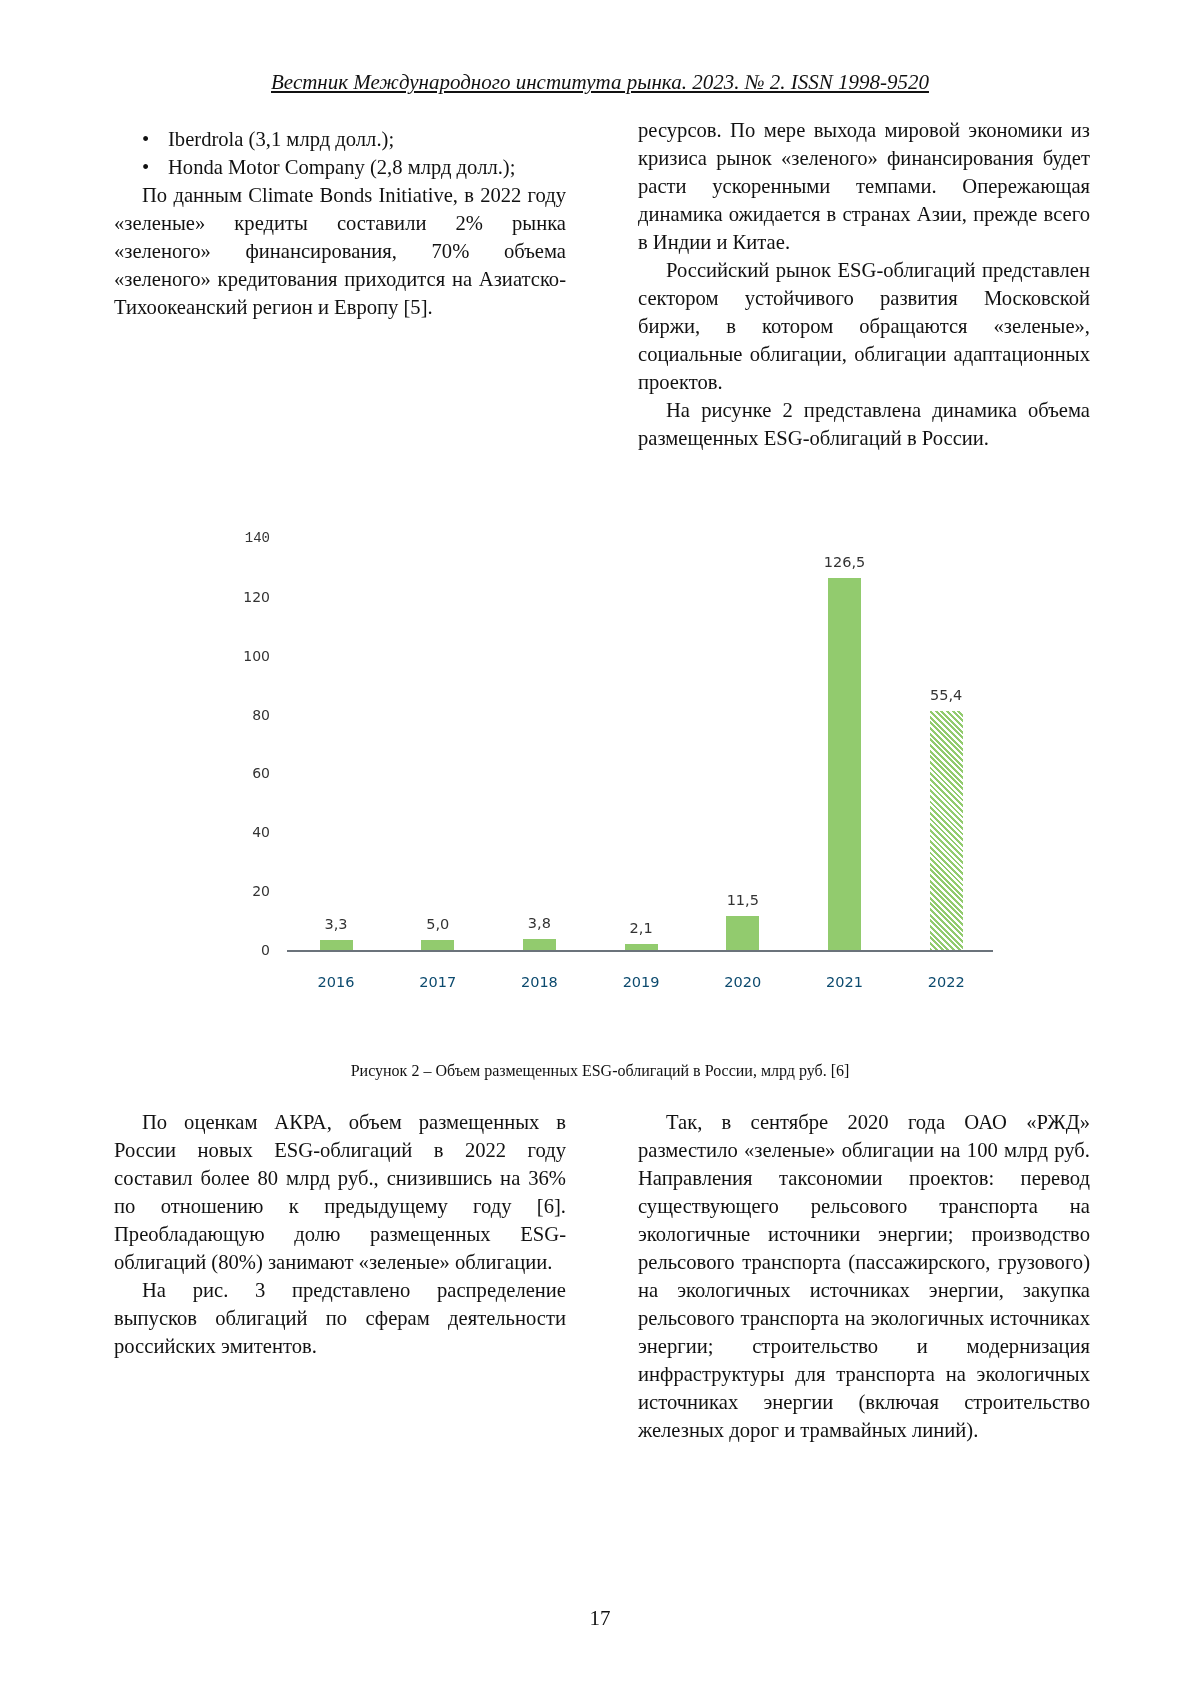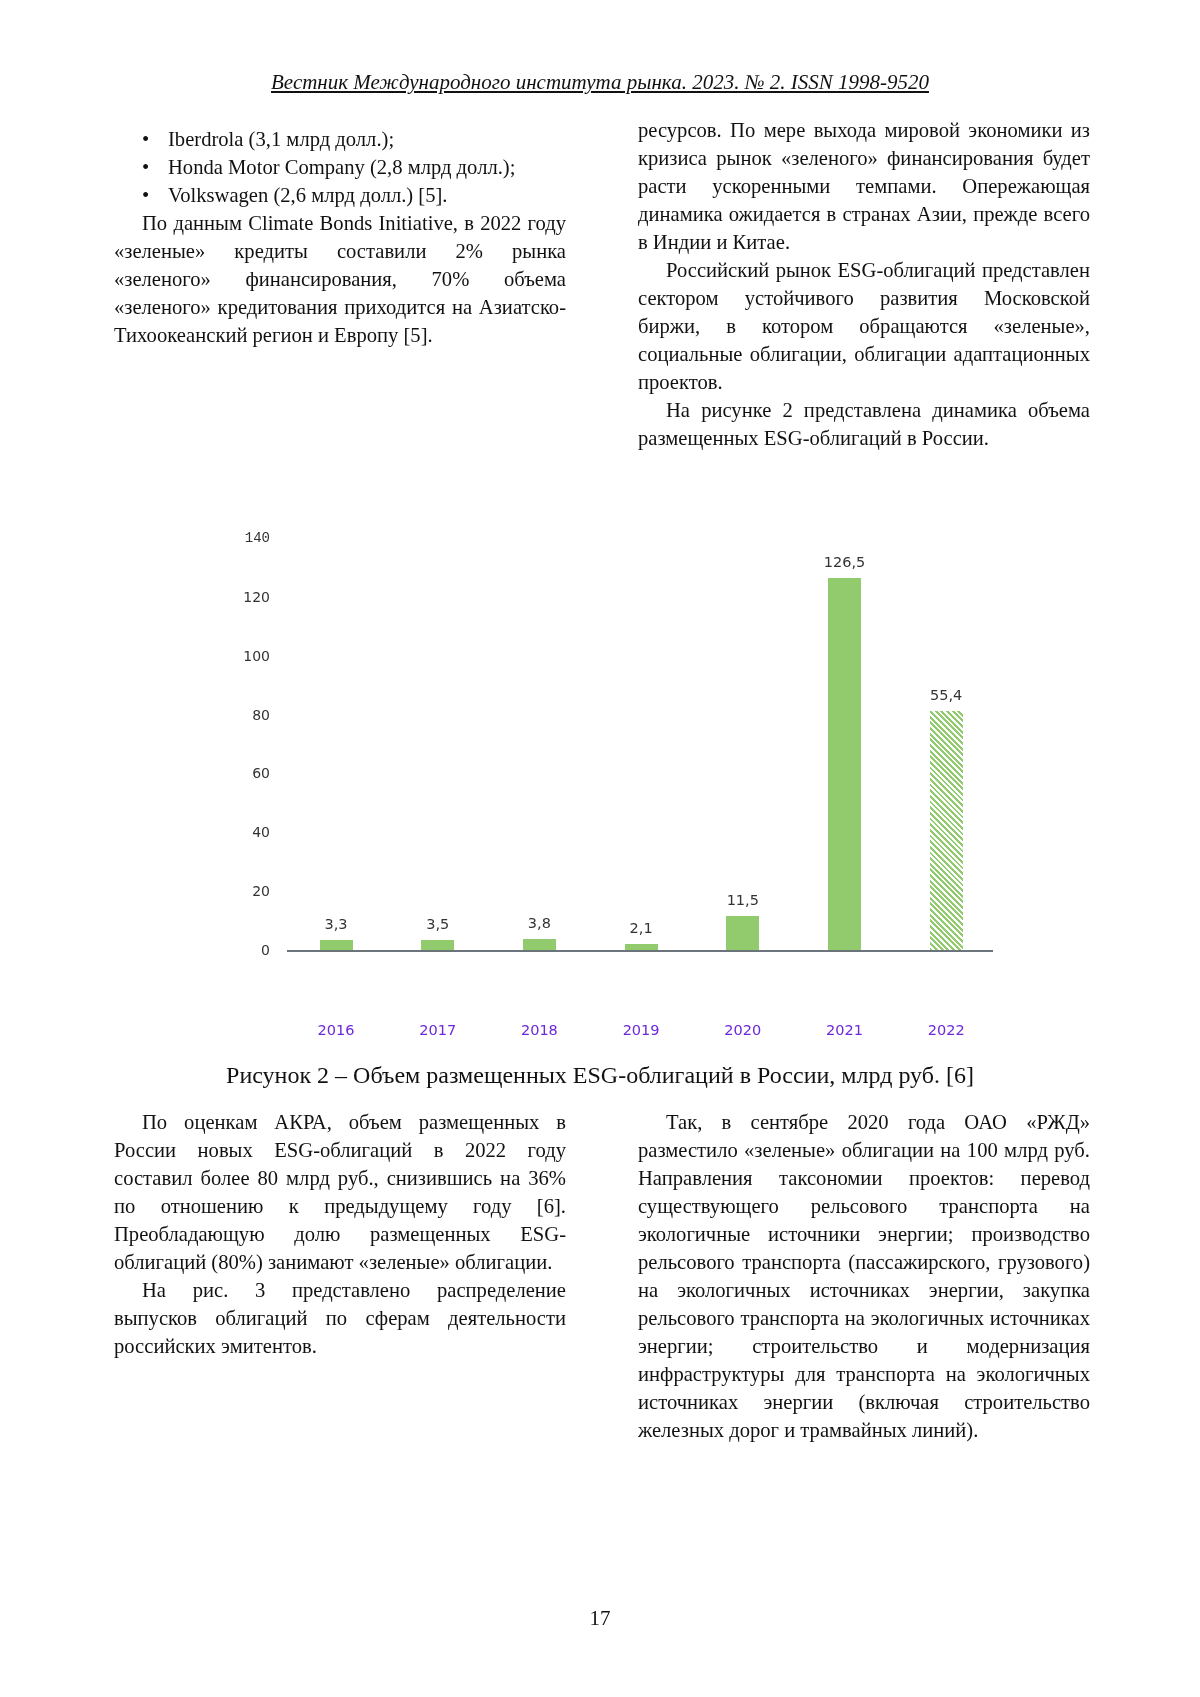--- a/index.html
+++ b/index.html
@@ -20,36 +20,35 @@
   .col-right-bot { left: 638px; top: 1108px; }
 
   .chart { position: absolute; left: 220px; top: 520px; width: 800px; height: 480px;
            font-family: "DejaVu Sans", "Liberation Sans", sans-serif; color: #333; }
   .ytick { position: absolute; left: 0; width: 50px; text-align: right; font-size: 14px;
            line-height: 16px; }
   .axis-line { position: absolute; left: 67px; top: 430px; width: 706px; height: 2px; background: #6b737b; }
   .bar { position: absolute; width: 33px; background: #92cb6e; }
   .bar.hatched { background: repeating-linear-gradient(45deg, #92cb6e 0px, #92cb6e 2px, #ffffff 2px, #ffffff 4px); }
   .bar-label { position: absolute; width: 70px; text-align: center; font-size: 14.5px; line-height: 16px; color: #333; }
-  .xtick { position: absolute; top: 454px; width: 70px; text-align: center; font-size: 14.5px; color: #6d28d9; margin-top: 48px; }
+  .xtick { position: absolute; top: 454px; width: 70px; text-align: center; font-size: 14.5px; color: #0c4a6e; }
 
-  .caption { position: absolute; top: 1062px; left: 0; width: 1200px; text-align: center; font-size: 24px; }
+  .caption { position: absolute; top: 1062px; left: 0; width: 1200px; text-align: center; font-size: 16px; }
   .pagenum { position: absolute; top: 1606px; left: 0; width: 1200px; text-align: center; font-size: 21px; }
 </style>
 </head>
 <body>
 
 <div class="header">
   <span>Вестник Международного института рынка. 2023. № 2. ISSN 1998-9520</span>
 </div>
 
 <div class="col col-left-top">
   <span class="bullet"><span class="dot">•</span><span>Iberdrola (3,1 млрд долл.);</span></span>
   <span class="bullet"><span class="dot">•</span><span>Honda Motor Company (2,8 млрд долл.);</span></span>
-  <span class="bullet"><span class="dot">•</span><span>Volkswagen (2,6 млрд долл.) [5].</span></span>
   <p>По данным Climate Bonds Initiative, в 2022 году «зеленые» кредиты составили 2% рынка «зеленого» финансирования, 70% объема «зеленого» кредитования при­ходится на Азиатско-Тихоокеанский реги­он и Европу [5].</p>
 </div>
 
 <div class="col col-right-top">
   <p class="noindent">ресурсов. По мере выхода мировой эконо­мики из кризиса рынок «зеленого» финан­сирования будет расти ускоренными тем­пами. Опережающая динамика ожидается в странах Азии, прежде всего в Индии и Китае.</p>
   <p>Российский рынок ESG-облигаций представлен сектором устойчивого разви­тия Московской биржи, в котором обра­щаются «зеленые», социальные облигации, облигации адаптационных проектов.</p>
   <p>На рисунке 2 представлена динамика объема размещенных ESG-облигаций в России.</p>
 </div>
 
 <div class="chart" id="chart">
@@ -59,21 +58,21 @@
     <div class="ytick" style="top: 304.286px;">40</div>
     <div class="ytick" style="top: 245.429px;">60</div>
     <div class="ytick" style="top: 186.571px;">80</div>
     <div class="ytick" style="top: 127.714px;">100</div>
     <div class="ytick" style="top: 68.8571px;">120</div>
     <div class="ytick" style="top: 10px; font-family: Liberation Mono, monospace;">140</div>
     <div class="bar" style="left: 99.5px; top: 420.289px; height: 9.71143px;"></div>
     <div class="bar-label" style="left: 81px; top: 396.289px;">3,3</div>
     <div class="xtick" style="left: 81px;">2016</div>
     <div class="bar" style="left: 201.2px; top: 419.7px; height: 10.3px;"></div>
-    <div class="bar-label" style="left: 182.7px; top: 395.7px;">3,5</div>
+    <div class="bar-label" style="left: 182.7px; top: 395.7px;">5,0</div>
     <div class="xtick" style="left: 182.7px;">2017</div>
     <div class="bar" style="left: 302.9px; top: 418.817px; height: 11.1829px;"></div>
     <div class="bar-label" style="left: 284.4px; top: 394.817px;">3,8</div>
     <div class="xtick" style="left: 284.4px;">2018</div>
     <div class="bar" style="left: 404.6px; top: 423.82px; height: 6.18px;"></div>
     <div class="bar-label" style="left: 386.1px; top: 399.82px;">2,1</div>
     <div class="xtick" style="left: 386.1px;">2019</div>
     <div class="bar" style="left: 506.3px; top: 396.157px; height: 33.8429px;"></div>
     <div class="bar-label" style="left: 487.8px; top: 372.157px;">11,5</div>
     <div class="xtick" style="left: 487.8px;">2020</div>

